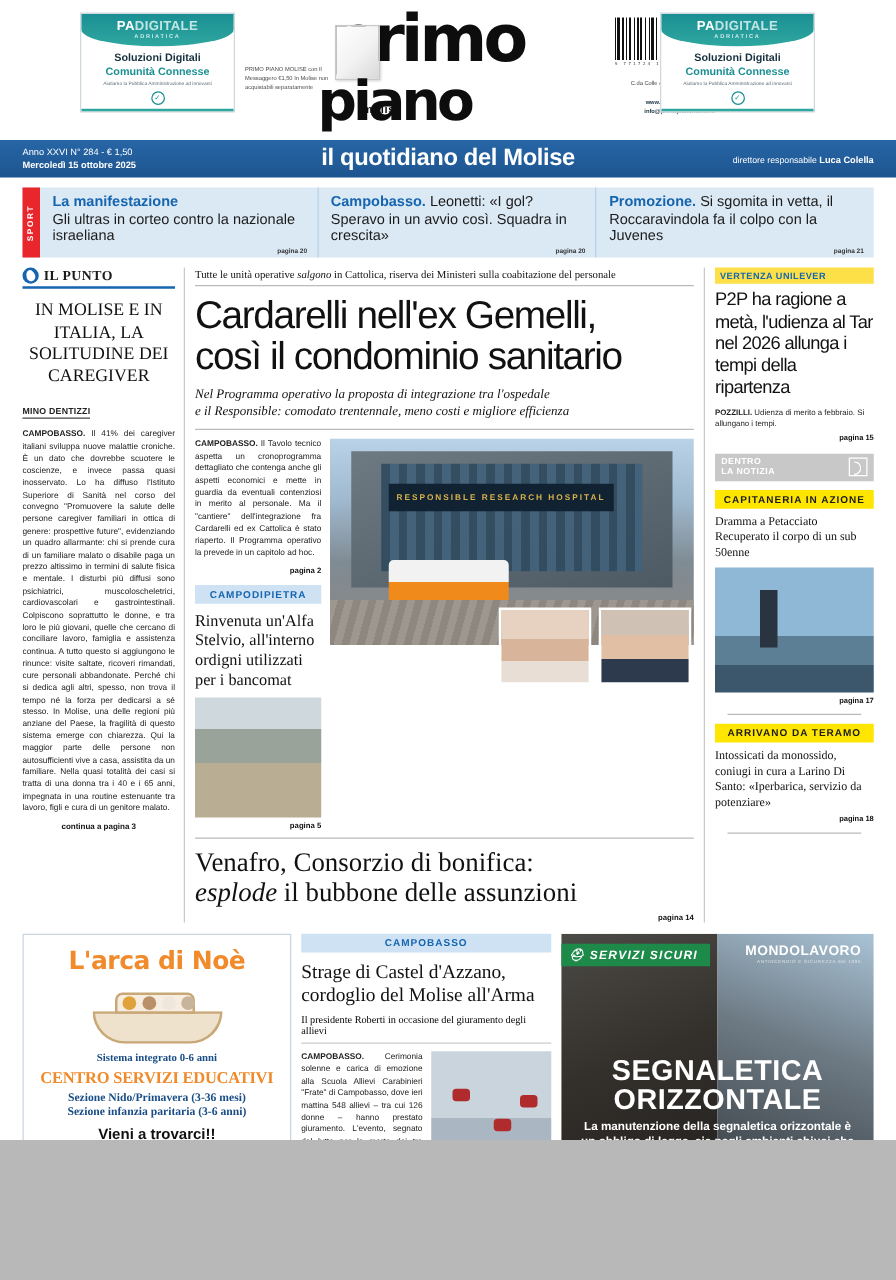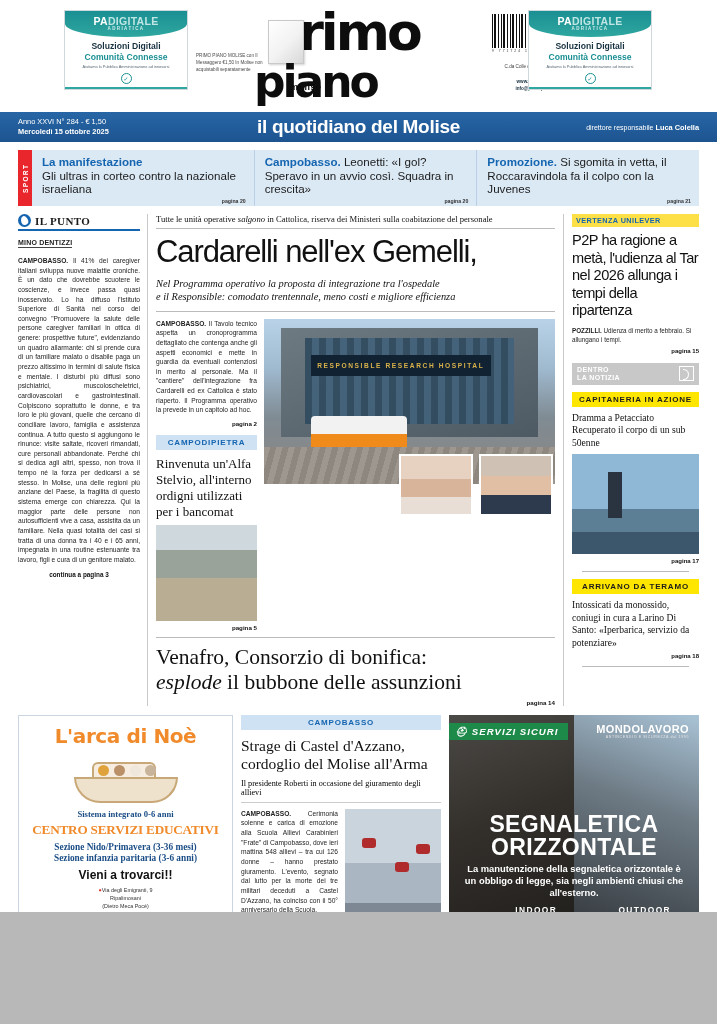--- a/index.html
+++ b/index.html
@@ -242,33 +242,35 @@
     </div>
   </div>
 
   <div class="body">
 
     <div class="colL">
       <div class="punto">
         <span class="dot"></span>
         <span class="t">IL PUNTO</span>
       </div>
+      <div class="punto-title">IN MOLISE E IN ITALIA, LA SOLITUDINE DEI CAREGIVER</div>
       <div class="byline">MINO DENTIZZI</div>
       <div class="ltext"><b>CAMPOBASSO.</b><span> Il 41% dei caregiver italiani sviluppa nuove malattie croniche. È un dato che dovrebbe scuotere le coscienze, e invece passa quasi inosservato. Lo ha diffuso l'Istituto Superiore di Sanità nel corso del convegno "Promuovere la salute delle persone caregiver familiari in ottica di genere: prospettive future", evidenziando un quadro allarmante: chi si prende cura di un familiare malato o disabile paga un prezzo altissimo in termini di salute fisica e mentale.
 I disturbi più diffusi sono psichiatrici, muscoloscheletrici, cardiovascolari e gastrointestinali. Colpiscono soprattutto le donne, e tra loro le più giovani, quelle che cercano di conciliare lavoro, famiglia e assistenza continua. A tutto questo si aggiungono le rinunce: visite saltate, ricoveri rimandati, cure personali abbandonate. Perché chi si dedica agli altri, spesso, non trova il tempo né la forza per dedicarsi a sé stesso.
 In Molise, una delle regioni più anziane del Paese, la fragilità di questo sistema emerge con chiarezza.
 Qui la maggior parte delle persone non autosufficienti vive a casa, assistita da un familiare. Nella quasi totalità dei casi si tratta di una donna tra i 40 e i 65 anni, impegnata in una routine estenuante tra lavoro, figli e cura di un genitore malato.</span></div>
       <div class="cont">continua a pagina 3</div>
     </div>
 
     <div class="colC">
       <div class="kicker-serif"><span>Tutte le unità operative </span><i>salgono</i><span> in Cattolica, riserva dei Ministeri sulla coabitazione del personale</span></div>
 
       <div class="h1">
         <div>Cardarelli nell'ex Gemelli,</div>
+        <div>così il condominio sanitario</div>
       </div>
 
       <div class="deck">
         <div>Nel Programma operativo la proposta di integrazione tra l'ospedale</div>
         <div>e il Responsible: comodato trentennale, meno costi e migliore efficienza</div>
       </div>
 
       <div class="c-split">
         <div class="c-left">
           <div class="ctext"><b>CAMPOBASSO.</b><span> Il Tavolo tecnico aspetta un cronoprogramma dettagliato che contenga anche gli aspetti economici e mette in guardia da eventuali contenziosi in merito al personale. Ma il "cantiere" dell'integrazione fra Cardarelli ed ex Cattolica è stato riaperto. Il Programma operativo la prevede in un capitolo ad hoc.</span></div>

